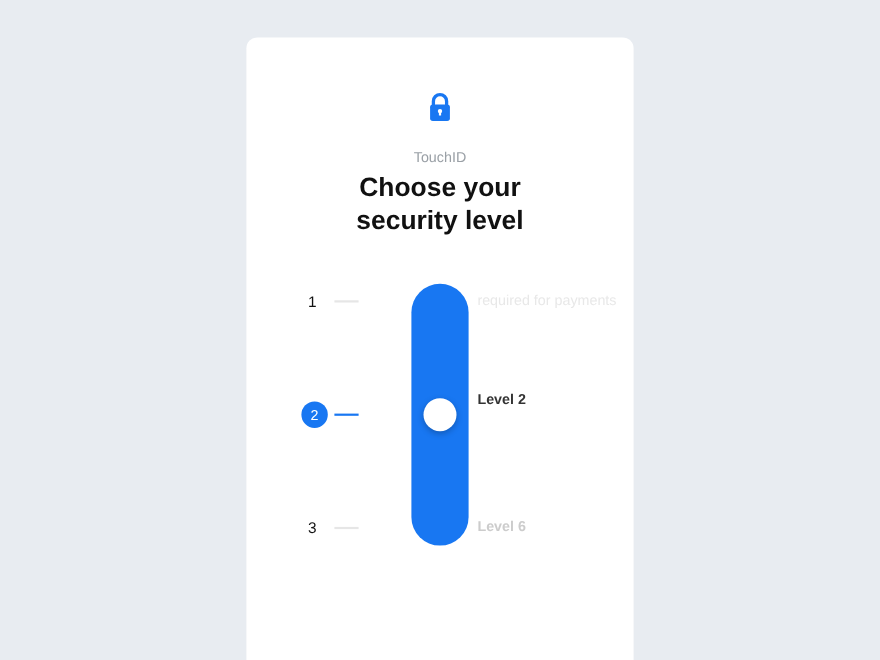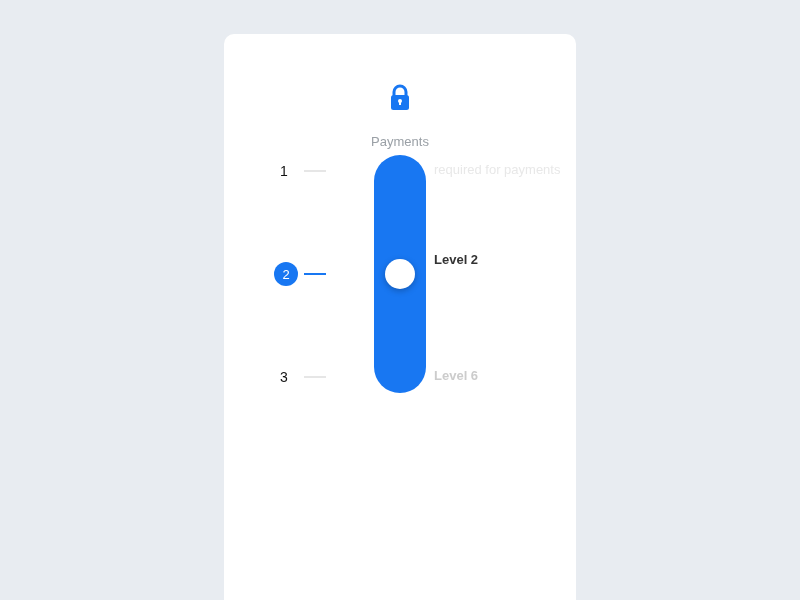--- a/index.html
+++ b/index.html
@@ -120,21 +120,25 @@
 
 <div class="card">
   <div class="lock-icon">
     <svg width="24" height="28" viewBox="0 0 24 28">
       <path d="M6 11 V8 a6 6 0 0 1 12 0 v3" fill="none" stroke="#1877f2" stroke-width="3" stroke-linecap="round"></path>
       <rect x="3" y="11" width="18" height="15" rx="2.5" fill="#1877f2"></rect>
       <circle cx="12" cy="17" r="2" fill="#fff"></circle>
       <rect x="11" y="17" width="2" height="4" fill="#fff"></rect>
     </svg>
   </div>
-  <div class="eyebrow">Payments</div>
+  <div class="eyebrow">TouchID</div>
+  <h1 class="title">
+    <span>Choose your</span><br>
+    <span>security level</span>
+  </h1>
 
   <div class="slider-area">
     <div class="left-col">
       <div class="level-label" style="top:16px; left:6px;">1</div>
       <div class="tick" style="top:16px; left:30px;"></div>
 
       <div class="level-label active" style="top:119px; left:0;">2</div>
       <div class="tick blue" style="top:119px; left:30px;"></div>
 
       <div class="level-label" style="top:222px; left:6px;">3</div>

